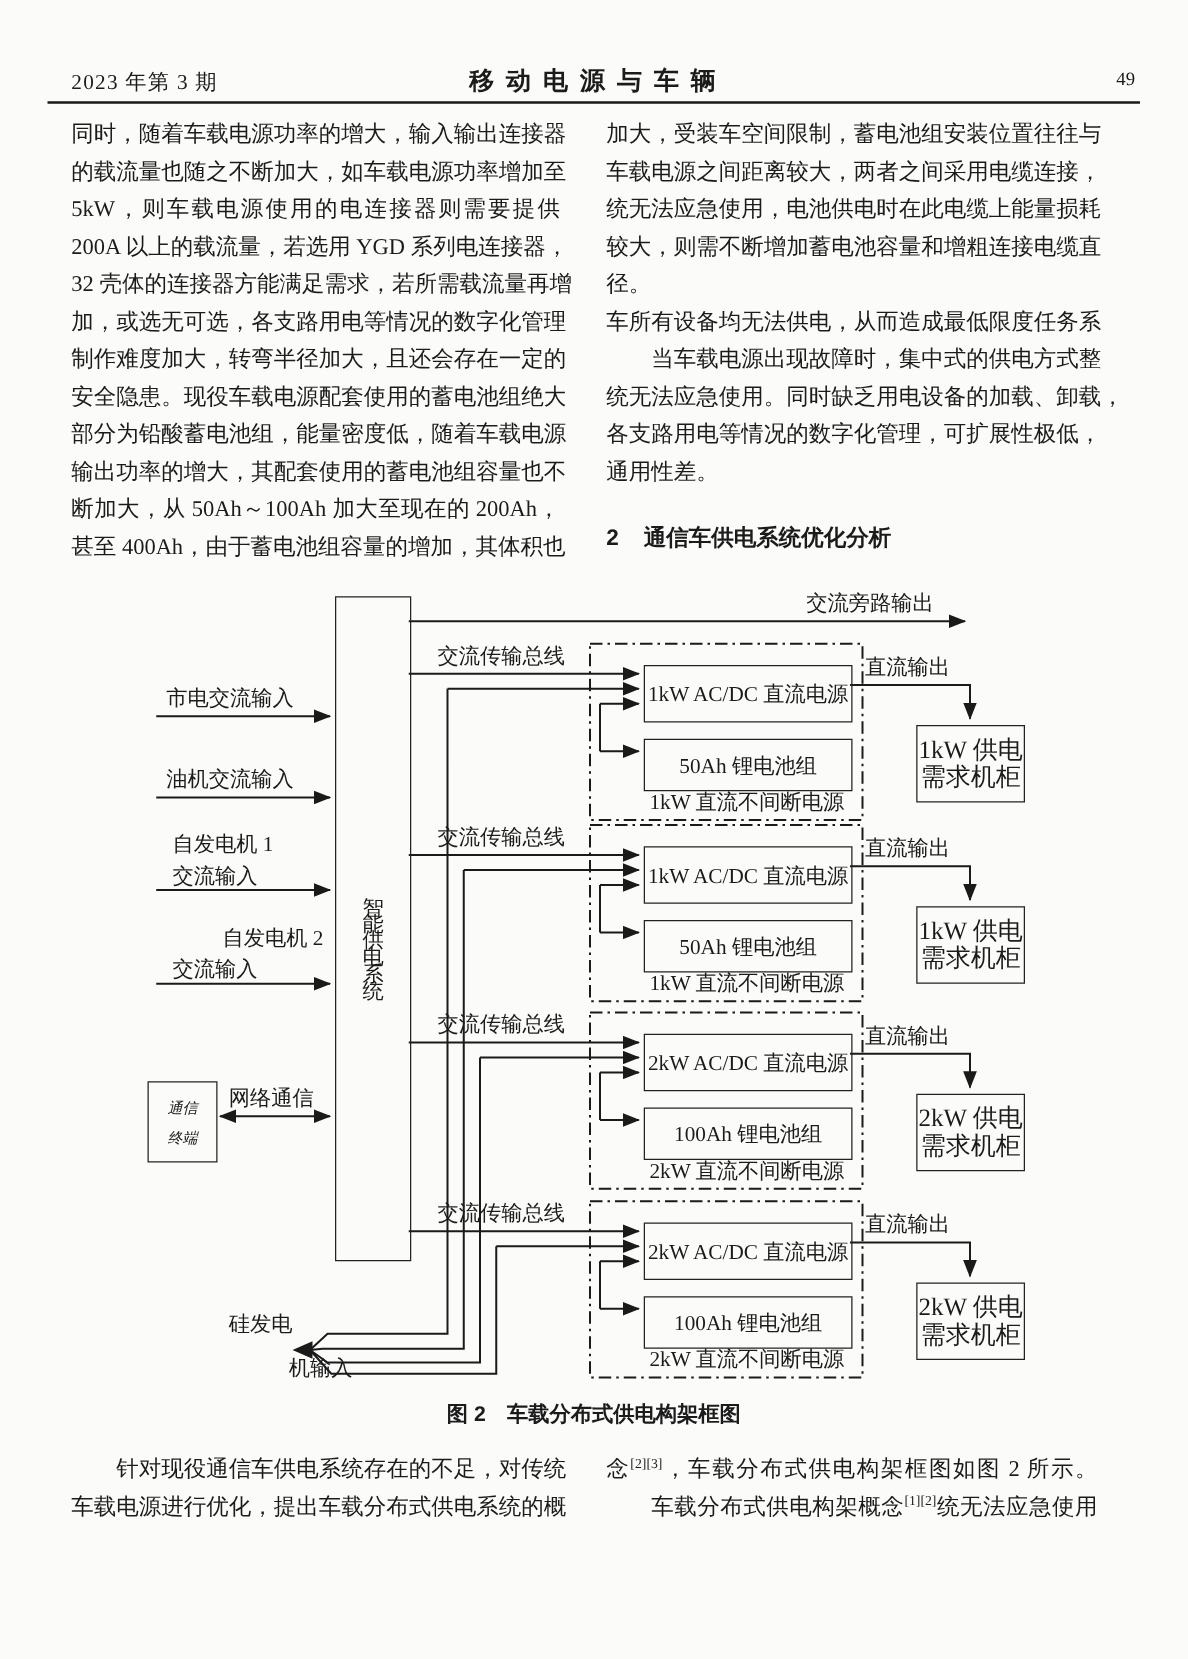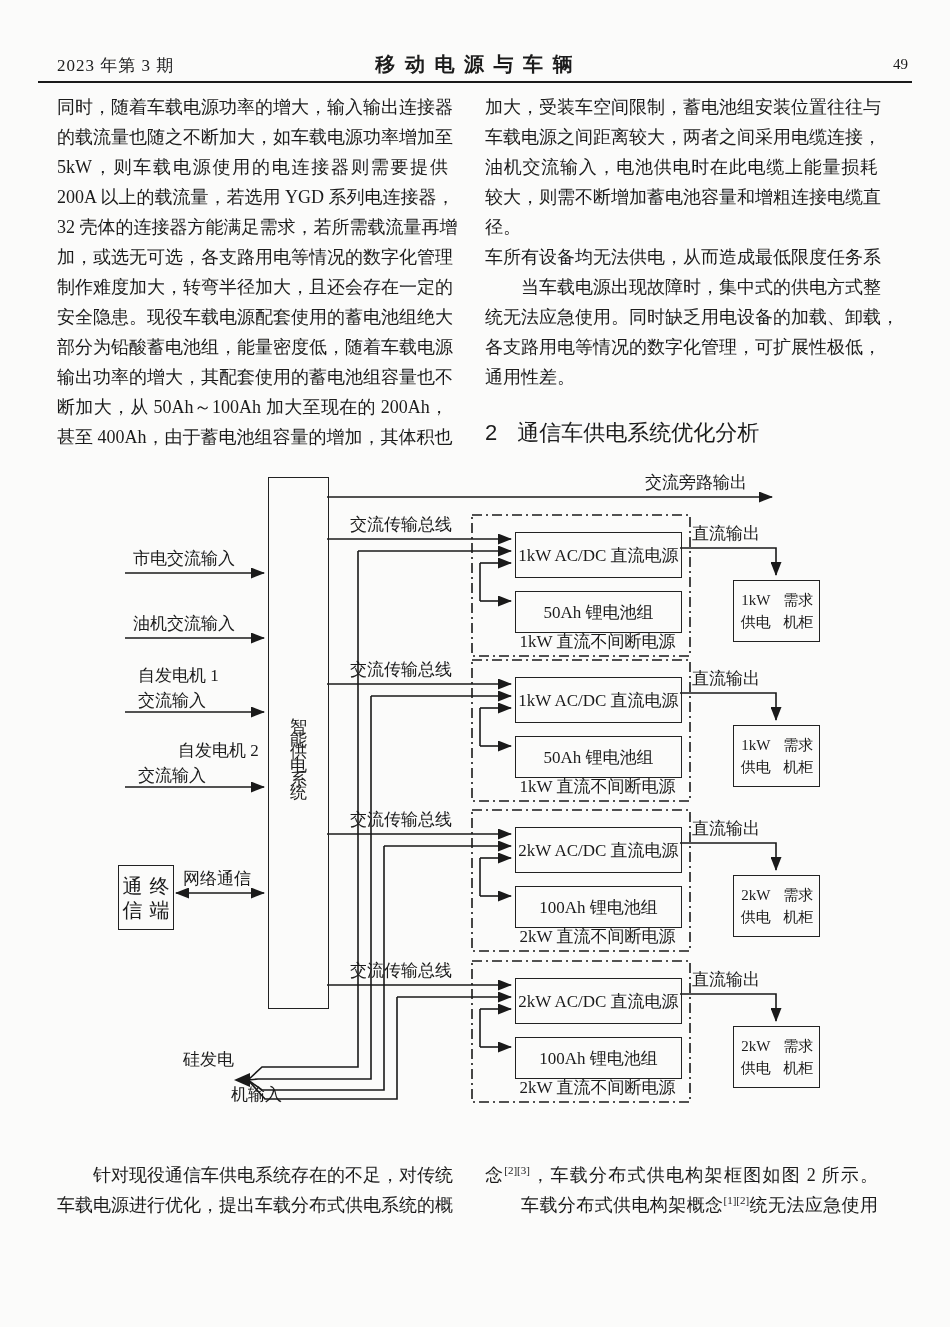--- a/index.html
+++ b/index.html
@@ -16,37 +16,37 @@
     font-family:"Liberation Sans","DejaVu Sans",sans-serif;letter-spacing:2px;}
   .hdr-page{left:848px;top:56px;font-size:15px;margin-left:45px;}
   .hdr-rule{left:38px;top:81px;width:874px;height:2px;background:#1a1a1a;}
   
   .col{font-size:18px;line-height:30px;}
   .col-left{left:57px;top:92px;width:391px;}
   .col-right{left:485px;top:92px;width:393px;}
   .tline{text-align:justify;text-align-last:justify;white-space:nowrap;}
   .tline.noj{text-align-last:left;}
   .tline.indent{text-indent:2em;}
-  .sec-heading{left:485px;top:418px;width:400px;font-size:22px;font-weight:normal;
+  .sec-heading{left:485px;top:418px;width:400px;font-size:18px;font-weight:bold;
     font-family:"Liberation Sans","DejaVu Sans",sans-serif;}
   .sec-heading .num{margin-right:20px;}
   
   .diagram{left:0;top:465px;width:950px;height:690px;}
   .diagram svg{position:absolute;left:0;top:0;}
   .dlab{position:absolute;font-size:17px;white-space:nowrap;line-height:20px;}
   .dbox{position:absolute;border:1.6px solid #222;background:transparent;
     display:flex;align-items:center;justify-content:center;text-align:center;}
   .controller{left:268px;top:12px;width:59px;height:530px;}
   .controller .vtext{writing-mode:vertical-lr;text-orientation:upright;
     letter-spacing:13px;font-size:17px;}
   .acdc{left:515px;width:165px;height:44px;font-size:17px;}
   .bat{left:515px;width:165px;height:40px;font-size:17px;}
   .ups{left:515px;width:165px;text-align:center;font-size:17px;}
-  .cab{left:733px;width:85px;height:60px;font-size:15px;line-height:22px;flex-direction:row;}
-  .commbox{left:118px;top:400px;width:54px;height:63px;font-size:20px;line-height:24px;flex-direction:row;}
+  .cab{left:733px;width:85px;height:60px;font-size:20px;line-height:22px;flex-direction:column;}
+  .commbox{left:118px;top:400px;width:54px;height:63px;font-size:12px;line-height:24px;flex-direction:column;font-style:italic;}
   .fig-caption{left:0;top:655px;width:950px;text-align:center;font-size:17px;font-weight:bold;
     font-family:"Liberation Sans","DejaVu Sans",sans-serif;}
   
   .bot-left{left:57px;top:1160px;width:391px;}
   .bot-right{left:485px;top:1160px;width:393px;}
   sup{font-size:11px;line-height:0;}
 </style>
 </head>
 <body>
 
@@ -66,21 +66,21 @@
   <div class="tline">安全隐患。现役车载电源配套使用的蓄电池组绝大</div>
   <div class="tline">部分为铅酸蓄电池组，能量密度低，随着车载电源</div>
   <div class="tline">输出功率的增大，其配套使用的蓄电池组容量也不</div>
   <div class="tline">断加大，从 50Ah～100Ah 加大至现在的 200Ah，</div>
   <div class="tline">甚至 400Ah，由于蓄电池组容量的增加，其体积也</div>
 </div>
 
 <div class="abs col col-right">
   <div class="tline">加大，受装车空间限制，蓄电池组安装位置往往与</div>
   <div class="tline">车载电源之间距离较大，两者之间采用电缆连接，</div>
-  <div class="tline">油机交流输入，电池供电时在此电缆上能量损耗</div>
+  <div class="tline">统无法应急使用，电池供电时在此电缆上能量损耗</div>
   <div class="tline">较大，则需不断增加蓄电池容量和增粗连接电缆直</div>
   <div class="tline noj">径。</div>
   <div class="tline">车所有设备均无法供电，从而造成最低限度任务系</div>
   <div class="tline indent">当车载电源出现故障时，集中式的供电方式整</div>
   <div class="tline">统无法应急使用。同时缺乏用电设备的加载、卸载，</div>
   <div class="tline">各支路用电等情况的数字化管理，可扩展性极低，</div>
   <div class="tline noj">通用性差。</div>
 </div>
 
 <div class="abs sec-heading">
@@ -202,20 +202,21 @@
   <div class="dlab ups" style="top:613px;">2kW 直流不间断电源</div>
   <div class="dlab" style="left:692px;top:505px;">直流输出</div>
   <div class="dbox cab" style="top:561px;">
     <div>2kW 供电</div>
     <div>需求机柜</div>
   </div>
 
   <div class="dlab" style="left:183px;top:585px;">硅发电</div>
   <div class="dlab" style="left:183px;top:620px;margin-left:48px;">机输入</div>
 
+  <div class="abs fig-caption">图 2　车载分布式供电构架框图</div>
 </div>
 
 <div class="abs col bot-left">
   <div class="tline indent">针对现役通信车供电系统存在的不足，对传统</div>
   <div class="tline">车载电源进行优化，提出车载分布式供电系统的概</div>
 </div>
 
 <div class="abs col bot-right">
   <div class="tline"><span>念</span><sup>[2][3]</sup><span>，车载分布式供电构架框图如图 2 所示。</span></div>
   <div class="tline indent"><span>车载分布式供电构架概念</span><sup>[1][2]</sup><span>统无法应急使用</span></div>

